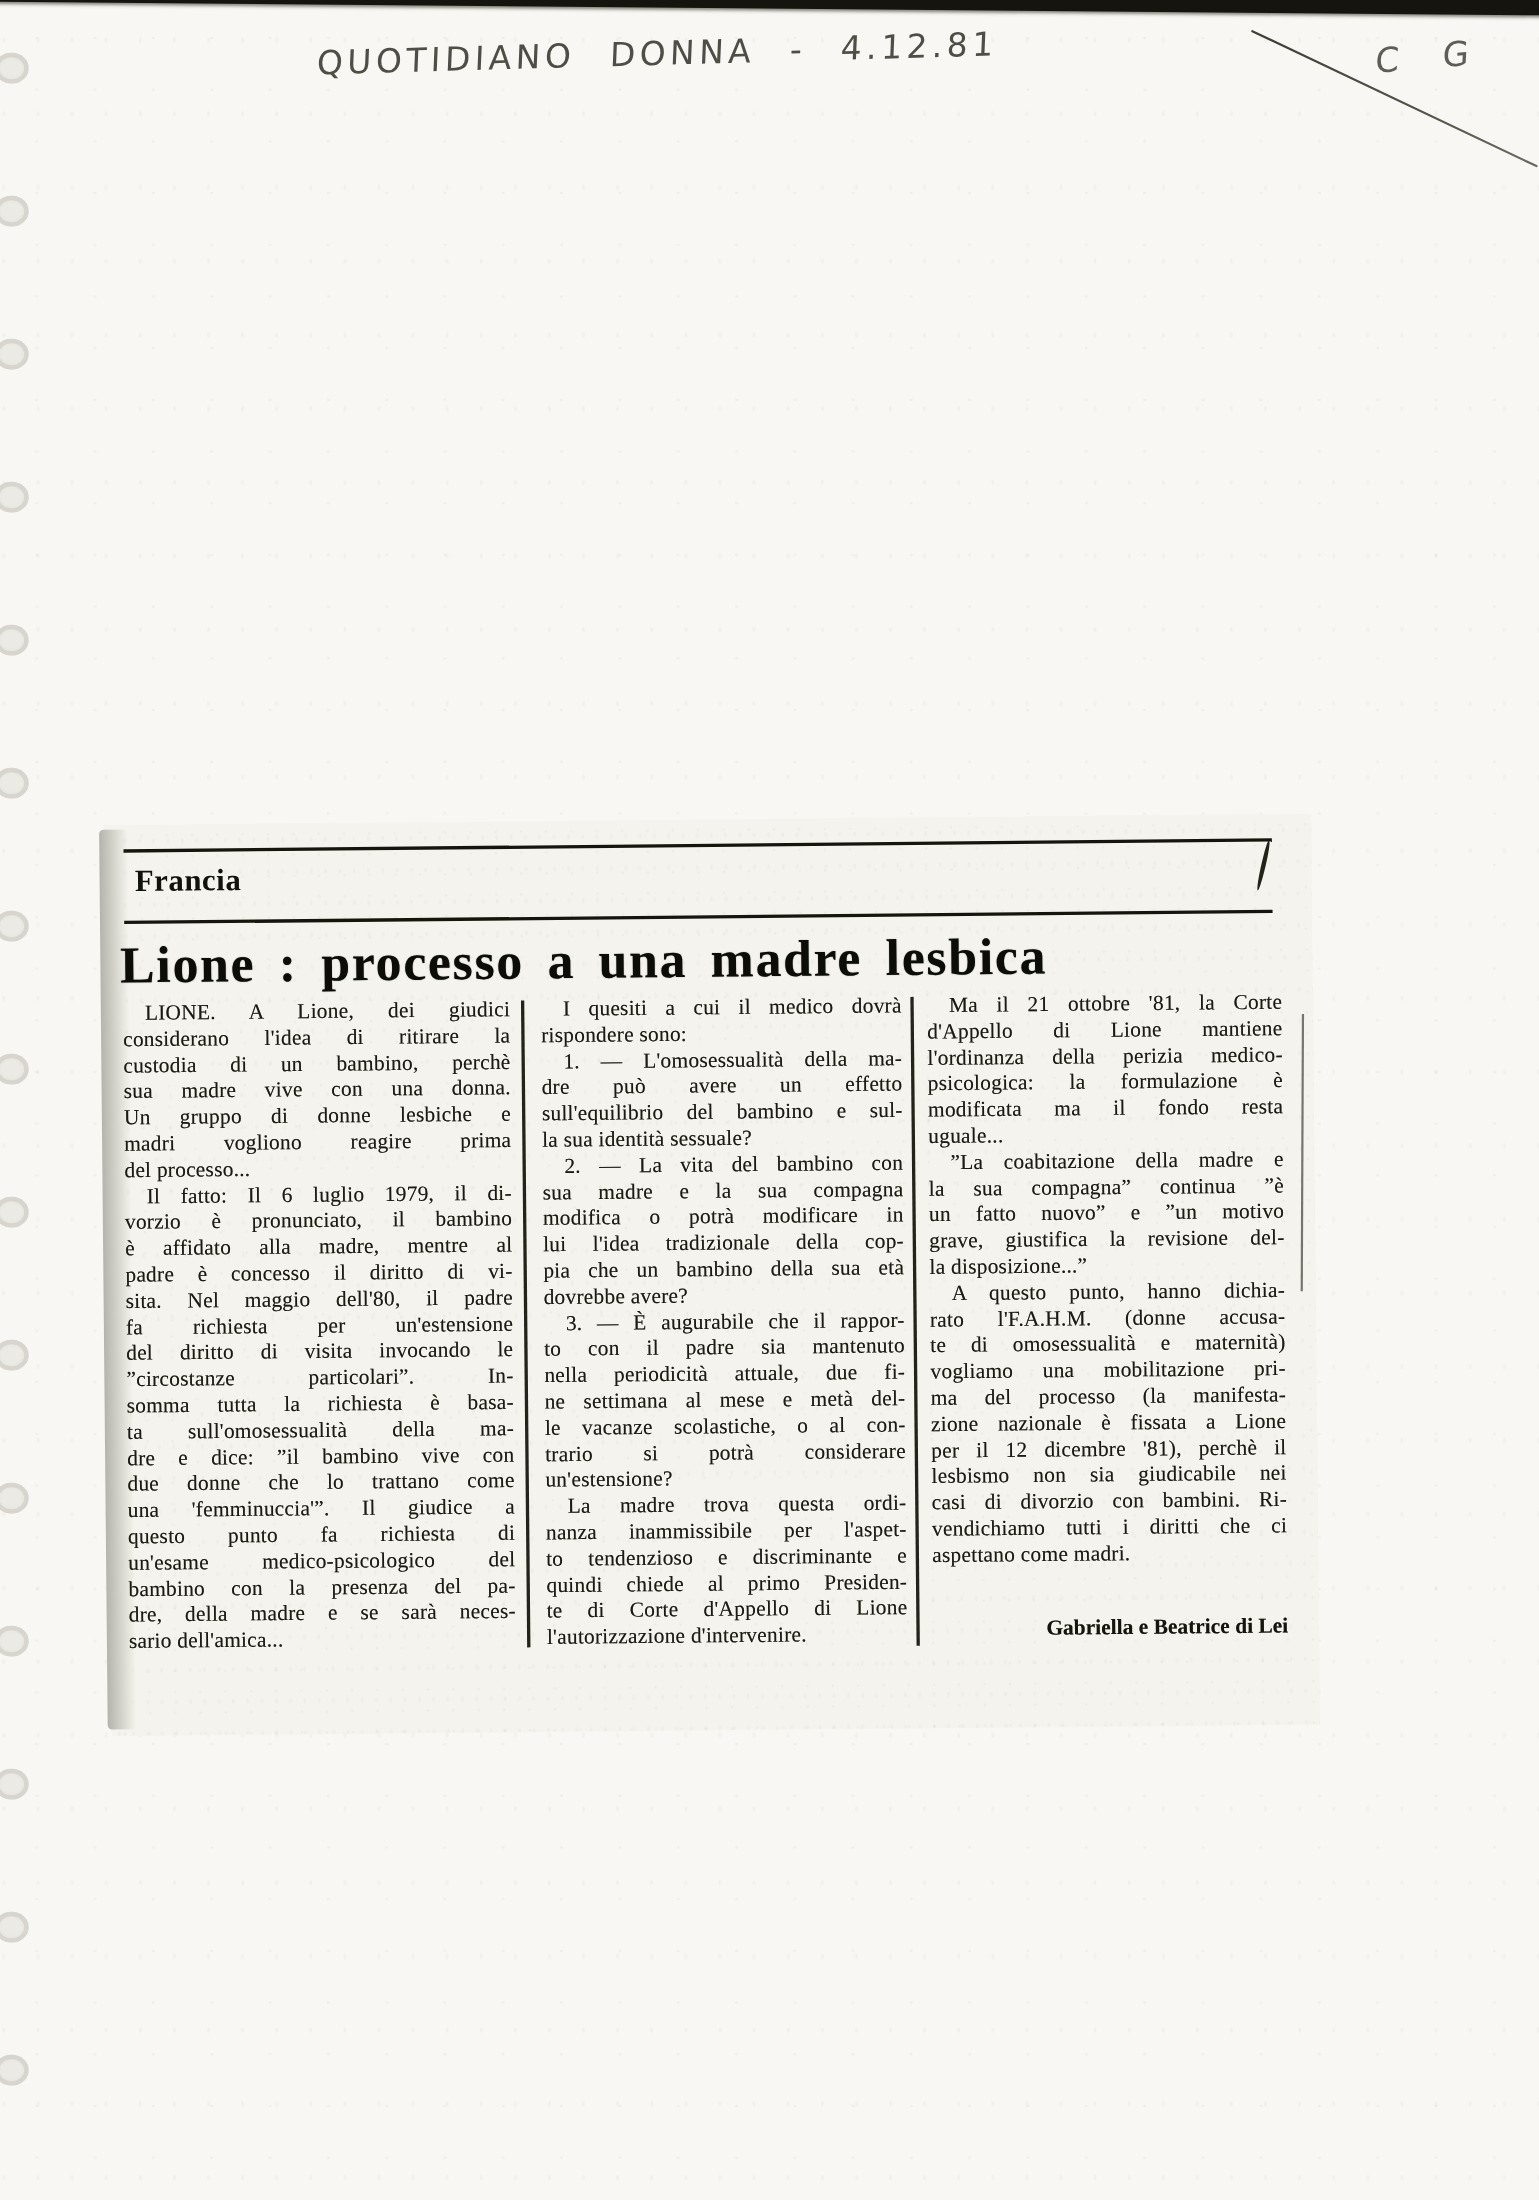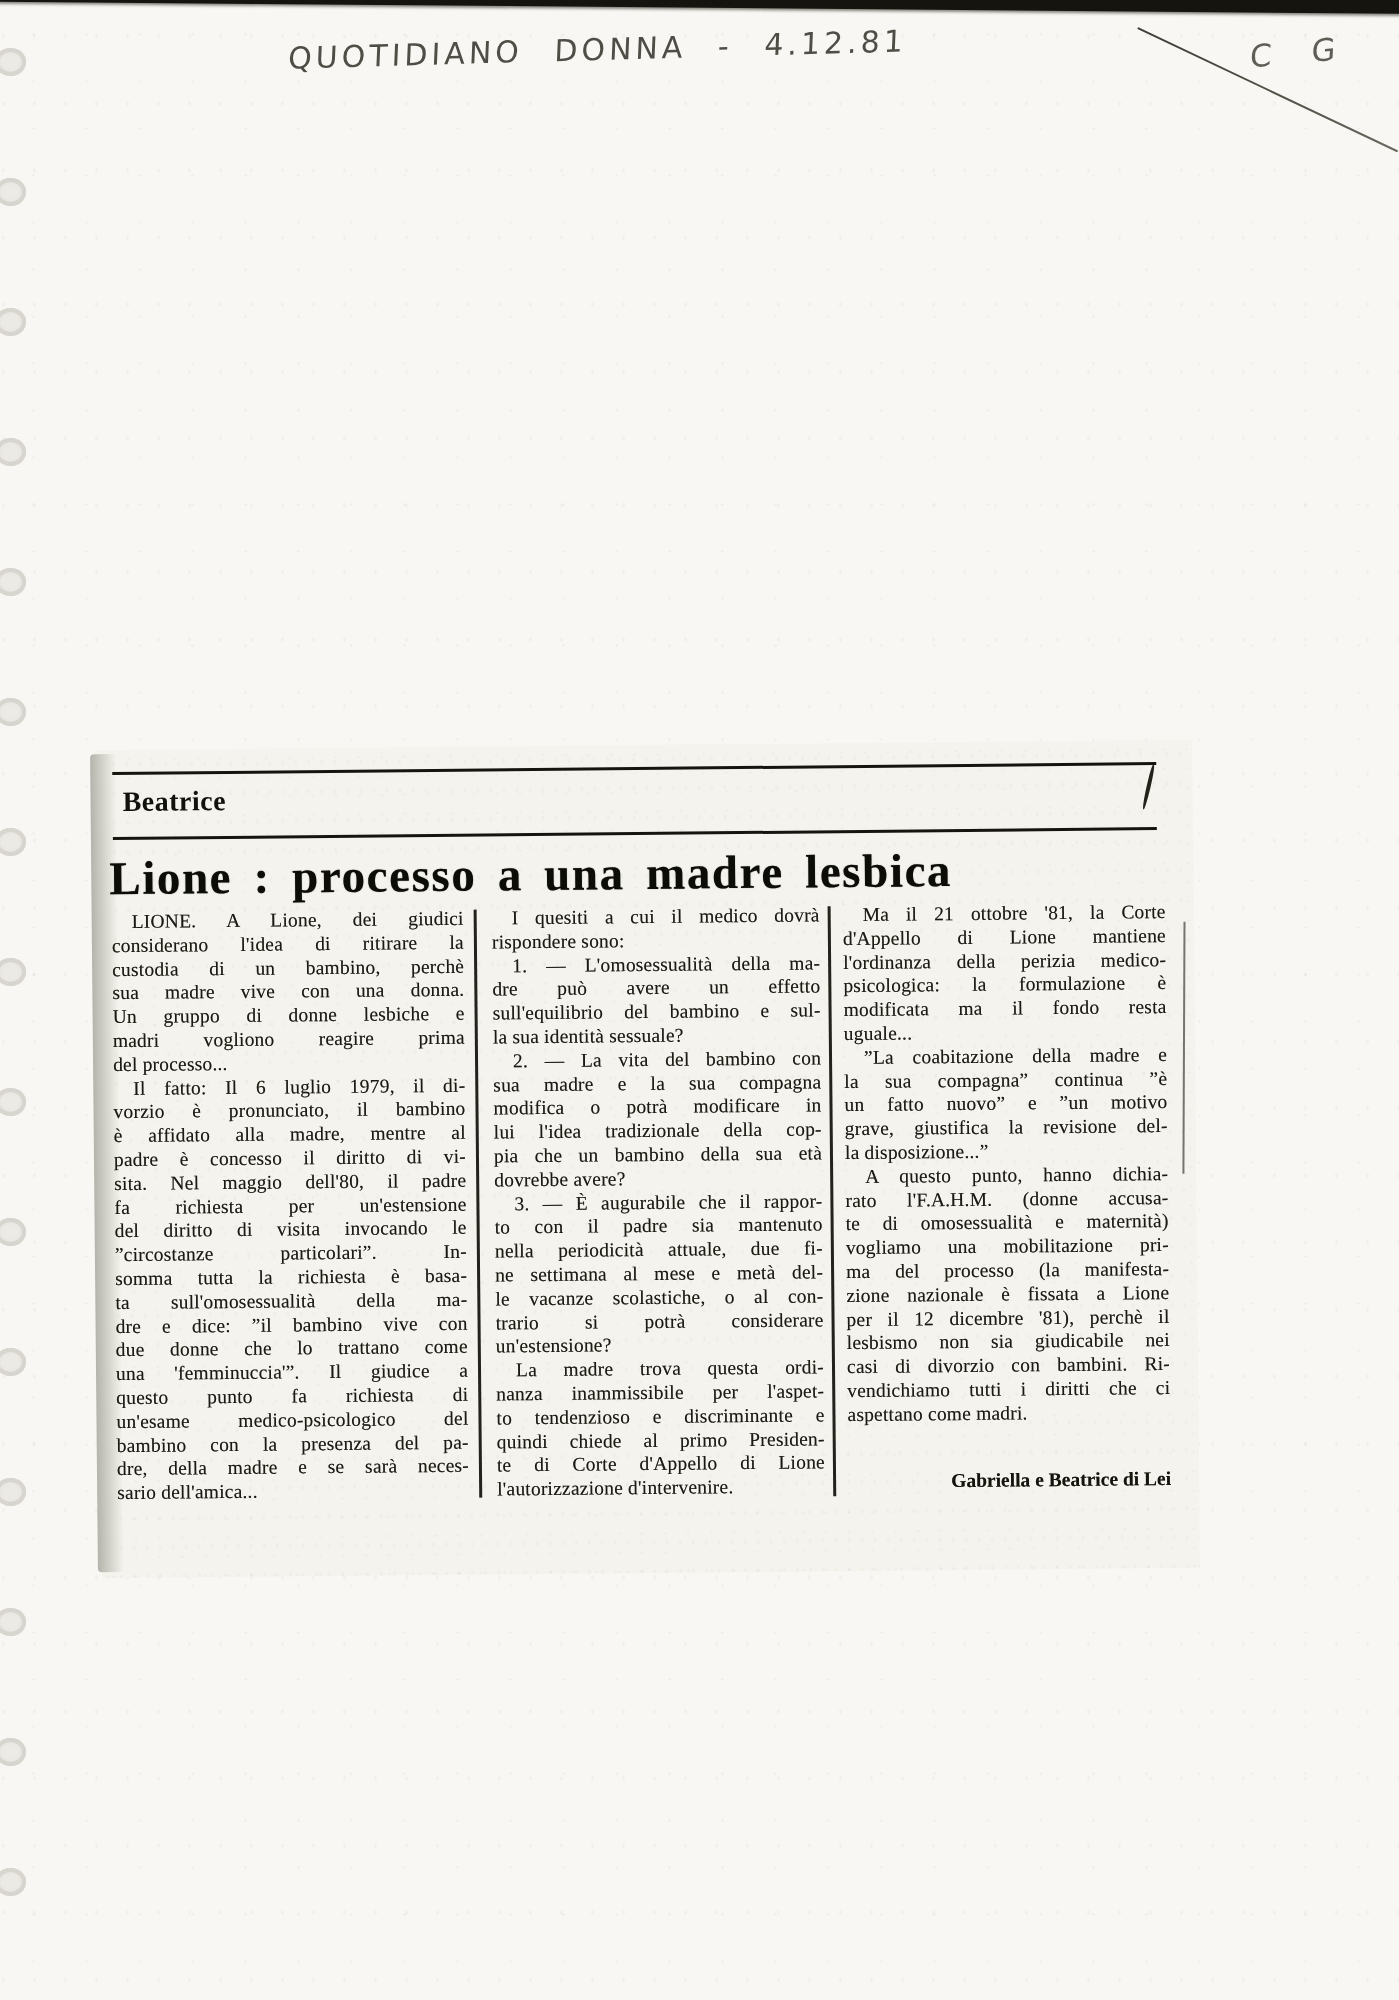--- a/index.html
+++ b/index.html
@@ -139,21 +139,21 @@
 
 <div class="hand hand-initials">C G</div>
 
 <div class="diagline"></div>
 
 <div class="clip">
   <div class="noise"></div>
   <div class="torn-edge"></div>
 
   <div class="rule rule-top"></div>
-  <div class="kicker">Beatrice</div>
+  <div class="kicker">Francia</div>
   <div class="pen-tick"></div>
   <div class="rule rule-bottom"></div>
 
   <div class="headline">Lione : processo a una madre lesbica</div>
 
   <div class="col col-1">
       <div class="ln ind">LIONE. A Lione, dei giudici</div>
       <div class="ln">considerano l'idea di ritirare la</div>
       <div class="ln">custodia di un bambino, perchè</div>
       <div class="ln">sua madre vive con una donna.</div>

